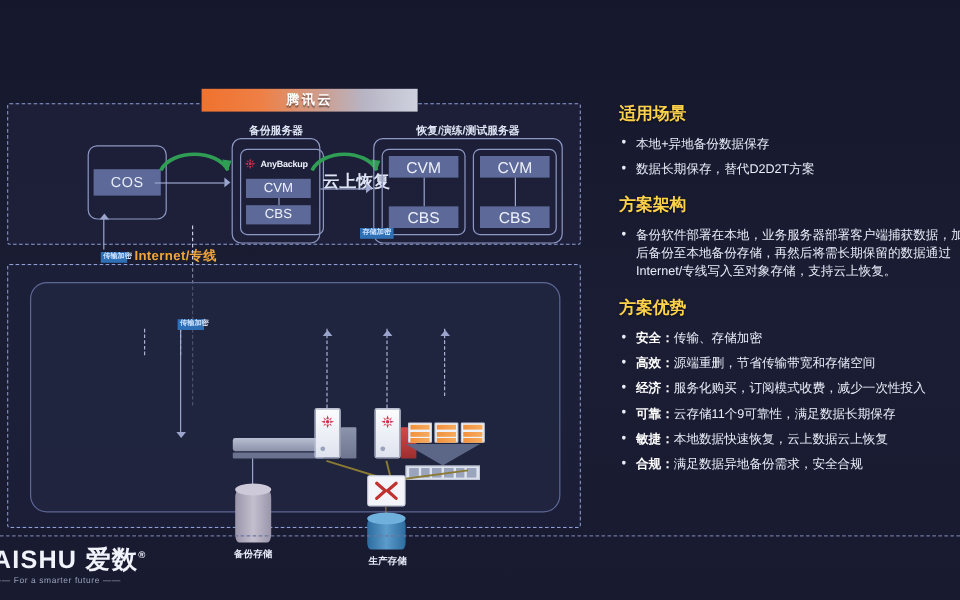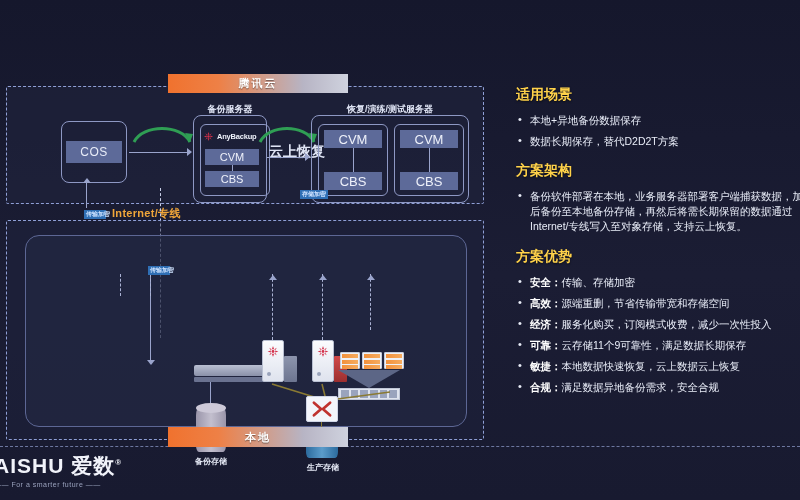--- a/index.html
+++ b/index.html
@@ -54,21 +54,21 @@
     background: rgba(32,36,62,.45);
   }
   #local-inner {
     position: absolute; left: 18px; top: 14px; right: 16px; bottom: 12px;
     border: 1px solid #5d6795; border-radius: 14px;
     background: rgba(37,41,70,.55);
   }
 
   
   #cos-box {
-    position: absolute; left: 54px; top: 34px; width: 66px; height: 62px;
+    position: absolute; left: 66px; top: 34px; width: 66px; height: 62px;
     border: 1px solid #8e98c4; border-radius: 8px;
     display: flex; align-items: center; justify-content: center;
   }
   #cos-chip {
     width: 56px; height: 22px; background: #5d6a99;
     display: flex; align-items: center; justify-content: center;
     color: #e8ecf8; font-size: 12px; letter-spacing: .5px;
   }
 
   
@@ -486,21 +486,20 @@
       <svg width="22" height="18" viewBox="0 0 24 20">
         <path d="M3 3 L11 10 L3 17" fill="none" stroke="#c0322f" stroke-width="3" stroke-linecap="round"></path>
         <path d="M21 3 L13 10 L21 17" fill="none" stroke="#c0322f" stroke-width="3" stroke-linecap="round"></path>
       </svg>
     </div>
     <div class="olive" style="left:321px; top:352px; width:1px; height:10px; background:#8a7a33;"></div>
 
     <div id="prod-cyl"></div>
     <div class="cyl-label" id="prod-cyl-label">生产存储</div>
 
-    <div class="gradbar" id="local-bar">本地</div>
   </div>
 
   <div id="panel">
 
     <div class="sec">
       <div class="sec-head">适用场景</div>
       <ul class="bul">
         <li>本地+异地备份数据保存</li>
         <li>数据长期保存，替代D2D2T方案</li>
       </ul>

